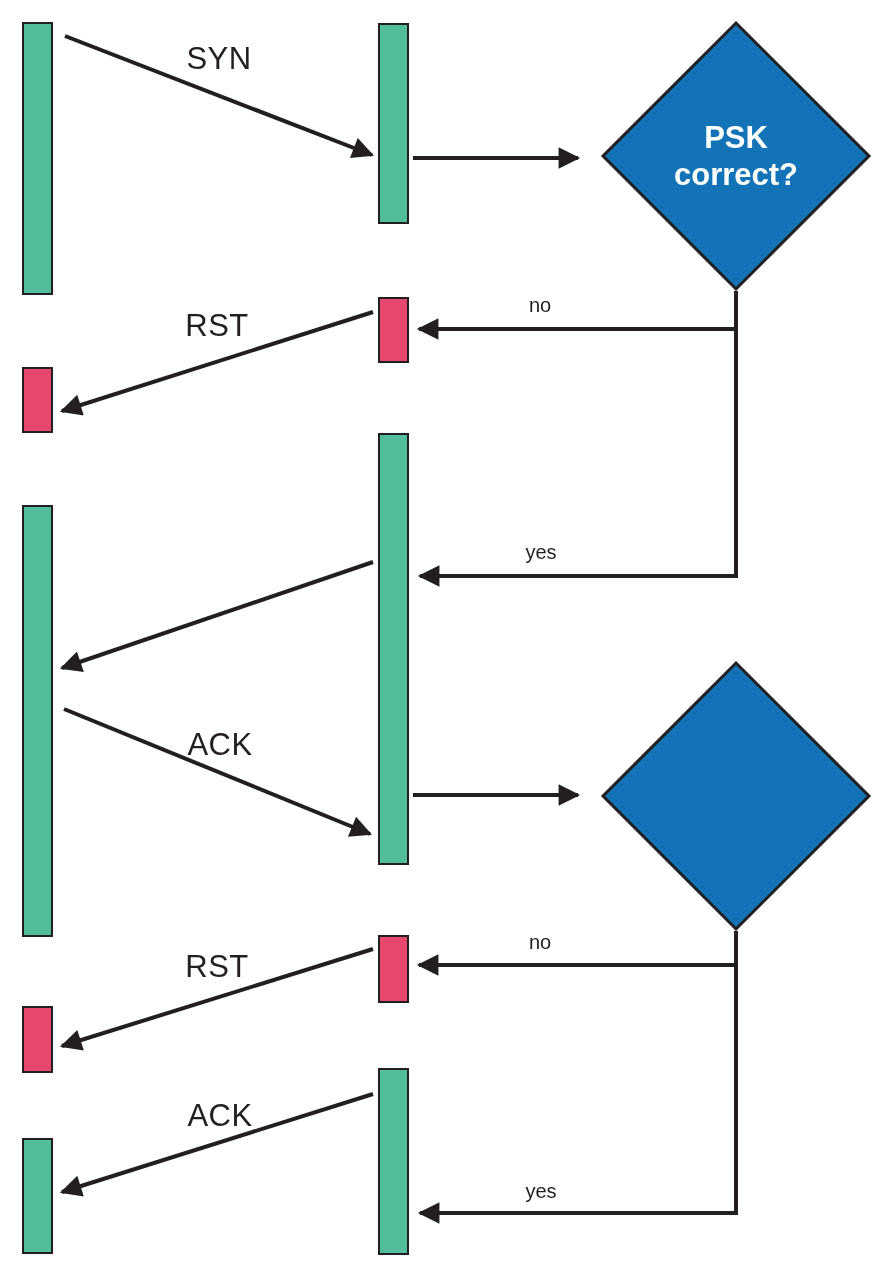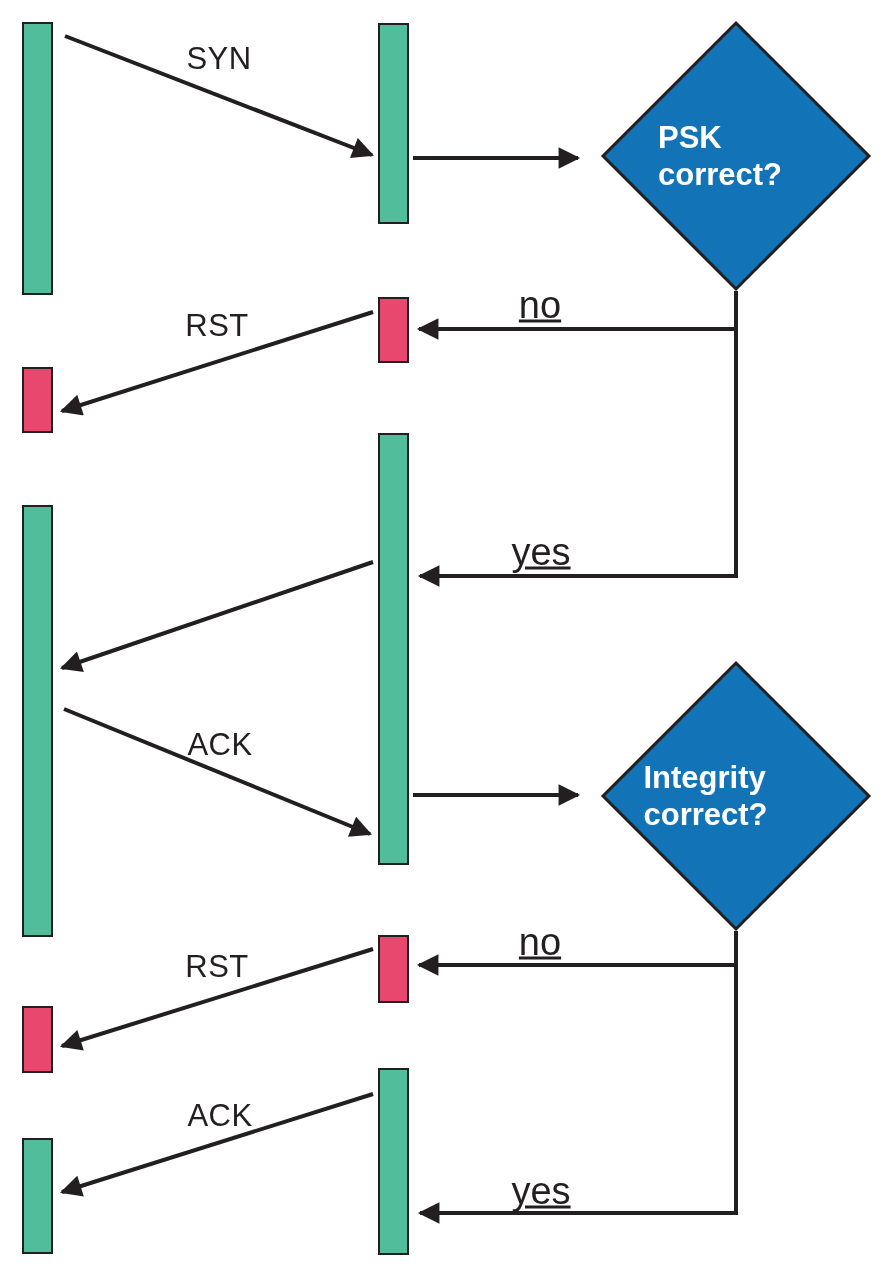--- a/index.html
+++ b/index.html
@@ -34,32 +34,31 @@
     position:absolute;
     transform:translate(-50%,-50%);
     font-size:31px;
     color:var(--line-black);
     white-space:nowrap;
     letter-spacing:0.5px;
   }
   .branch-lbl{
     position:absolute;
     transform:translate(-50%,-50%);
-    font-size:38px;
+    font-size:20px;
     color:var(--line-black);
     white-space:nowrap;
-    text-decoration:underline;
   }
   .diamond-lbl{
     position:absolute;
     transform:translate(-50%,-50%);
     font-size:31px;
     font-weight:bold;
     color:var(--diamond-text);
-    text-align:left;
+    text-align:center;
     line-height:37px;
   }
   .diamond-lbl.wrap{width:185px;}
 </style>
 </head>
 <body>
 
 <div class="canvas">
 
   <svg class="layer" width="892" height="1276" viewBox="0 0 892 1276">
@@ -103,15 +102,14 @@
   <div class="lbl" style="left:220px;top:745px">ACK</div>
   <div class="lbl" style="left:217px;top:967px">RST</div>
   <div class="lbl" style="left:220px;top:1116px">ACK</div>
 
   <div class="branch-lbl" style="left:540px;top:305px">no</div>
   <div class="branch-lbl" style="left:541px;top:552px">yes</div>
   <div class="branch-lbl" style="left:540px;top:942px">no</div>
   <div class="branch-lbl" style="left:541px;top:1191px">yes</div>
 
   <div class="diamond-lbl" style="left:736px;top:156px">PSK correct?</div>
-  <div class="diamond-lbl wrap" style="left:736px;top:796px">Integrity correct?</div>
 
 </div>
 
 </body></html>

